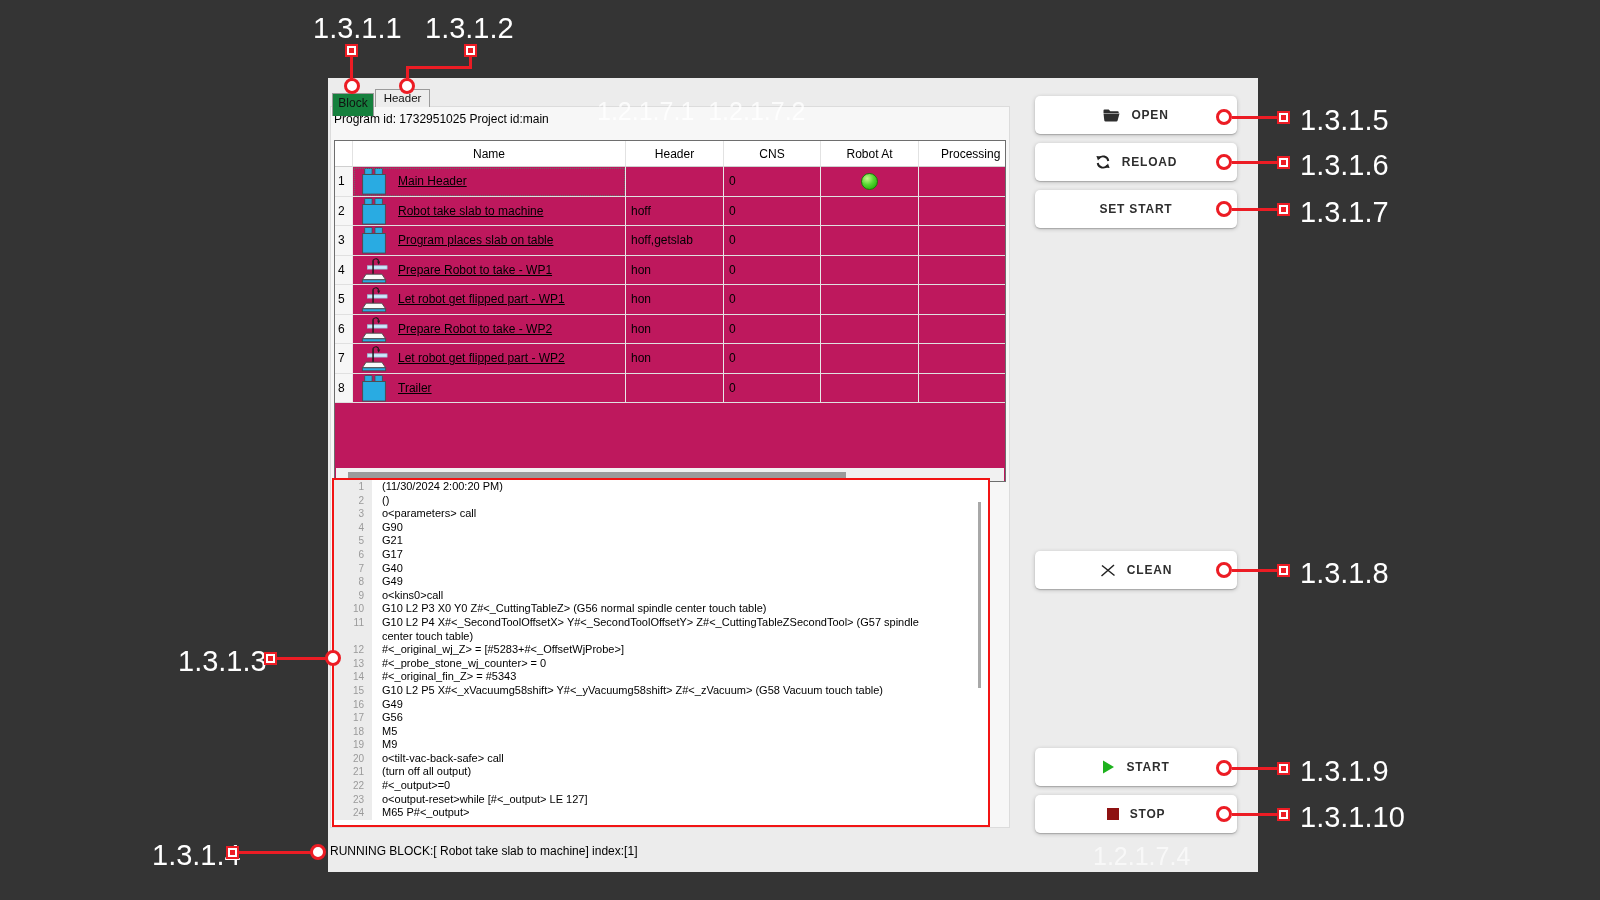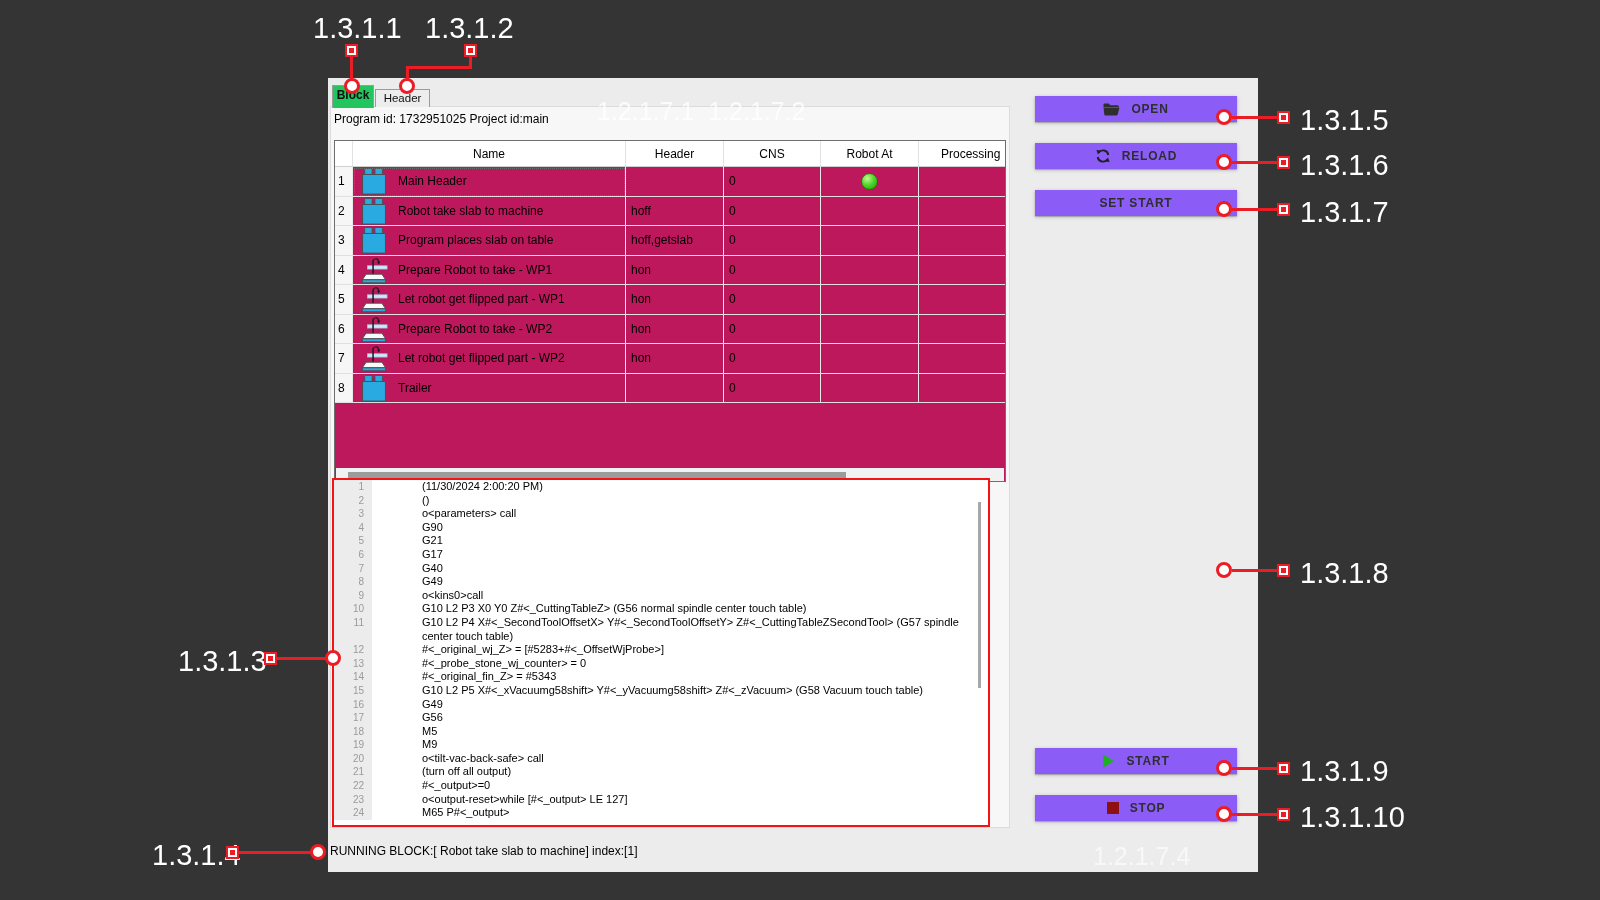--- a/index.html
+++ b/index.html
@@ -5,61 +5,61 @@
   html,body{margin:0;padding:0;background:#343434;width:1600px;height:900px;overflow:hidden;
     font-family:"Liberation Sans",sans-serif;}
   .stage{position:relative;width:1600px;height:900px;background:#343434;}
 
   
   .window{position:absolute;left:328px;top:78px;width:930px;height:794px;background:#ececec;}
   .tabpage{position:absolute;left:330px;top:106px;width:680px;height:722px;background:#f7f7f7;
     border:1px solid #dcdcdc;box-sizing:border-box;}
   .tab{position:absolute;box-sizing:border-box;border:1px solid #9b9b9b;border-bottom:none;
     font-size:12px;color:#111;display:flex;align-items:flex-start;justify-content:center;padding-top:2px;}
-  .tab-block{left:332px;top:85px;width:42px;height:23px;background:#22c55e;z-index:2;font-weight:bold;}
+  .tab-block{left:332px;top:93px;width:42px;height:23px;background:#15803d;z-index:2;}
   .tab-header{left:375px;top:89px;width:55px;height:18px;background:#ededed;font-size:11.5px;}
   .proginfo{position:absolute;left:334px;top:112px;font-size:12px;color:#000;}
 
   
   .btable{position:absolute;left:334px;top:140px;width:672px;height:342px;background:#be185d;
     border:1px solid #6e6e6e;box-sizing:border-box;overflow:hidden;}
   .thead{display:grid;grid-template-columns:18px 273px 98px 97px 98px 1fr;height:26px;}
   .th{font-size:12px;color:#000;display:flex;align-items:center;justify-content:center;
     border-right:1px solid #e2e2e2;border-bottom:1px solid #cfcfcf;background:#fff;white-space:nowrap;}
   .th:last-child{border-right:none;}
   .th-proc{justify-content:flex-start;padding-left:22px;overflow:hidden;}
   .tbody .trow{display:grid;grid-template-columns:18px 273px 98px 97px 98px 1fr;height:29.5px;}
   .trow>div{border-right:1px solid #e8e8e8;border-bottom:1px solid #e0e0e0;display:flex;
     align-items:center;font-size:12px;color:#000;box-sizing:border-box;overflow:hidden;white-space:nowrap;}
   .trow>div:last-child{border-right:none;}
   .c-num{justify-content:flex-start;padding-left:3px;background:#f6f6f6;font-size:12px;}
-  .c-name{padding-left:6px;gap:9px;}
+  .c-name{padding-left:6px;gap:9px;text-decoration:underline;}
   .c-header,.c-cns{padding-left:5px;}
   .c-start{justify-content:center;}
   .icon{display:inline-flex;width:30px;justify-content:center;flex:0 0 30px;}
   .trow.focused .c-name{outline:1px dotted #6a6a6a;outline-offset:-2px;}
   .greenball{width:15px;height:15px;border-radius:50%;border:1px solid #1a7a06;
     background:radial-gradient(circle at 35% 30%, #c8f98c, #55d631 45%, #2db510 78%, #1f9907);}
   .hscroll{position:absolute;left:1px;right:1px;bottom:0;height:13px;background:#f1f1f1;}
   .hthumb{position:absolute;left:12px;top:4px;width:498px;height:6px;background:#9b9b9b;}
 
   
   .codepanel{position:absolute;left:332px;top:478px;width:658px;height:349px;background:#fff;
     border:2px solid #f21414;box-sizing:border-box;overflow:hidden;}
   .cline{display:flex;line-height:13.6px;font-size:11px;}
   .ln{flex:0 0 30px;text-align:right;padding-right:8px;color:#9a9a9a;background:#ececec;font-size:10px;}
-  .ct{padding-left:10px;color:#000;max-width:560px;margin-left:40px;}
+  .ct{padding-left:10px;color:#000;max-width:560px;}
   .vthumb{position:absolute;right:7px;top:22px;width:3px;height:186px;background:#a8a8a8;}
 
   
   .status{position:absolute;left:330px;top:844px;font-size:12px;color:#000;}
 
   
-  .btn{position:absolute;left:1035px;width:202px;height:26px;background:#8b5cf6;border:none;
-    border-radius:0;box-shadow:0 1px 1px rgba(0,0,0,0.18),0 1px 4px rgba(0,0,0,0.22);
+  .btn{position:absolute;left:1035px;width:202px;height:38px;background:#ffffff;border:none;
+    border-radius:5px;box-shadow:0 1px 1px rgba(0,0,0,0.18),0 1px 4px rgba(0,0,0,0.22);
     display:flex;align-items:center;justify-content:center;gap:11px;font-size:12px;font-weight:bold;
     letter-spacing:0.8px;color:#2e2e2e;font-family:"Liberation Sans",sans-serif;cursor:pointer;}
   .bicon{display:inline-flex;align-items:center;}
 
   
   .clabel{position:absolute;font-size:29px;color:#fff;white-space:nowrap;}
   .sq{position:absolute;width:13px;height:13px;box-sizing:border-box;border:2px solid #ec1c24;
     background:#fff;display:flex;align-items:center;justify-content:center;z-index:6;}
   .sq::after{content:"";width:5px;height:5px;background:#ec1c24;}
   .circ{position:absolute;width:16px;height:16px;box-sizing:border-box;border:3px solid #ec1c24;
@@ -399,20 +399,28 @@
     <span class="bicon">
       <svg width="16" height="14" viewBox="0 0 16 14">
         <path d="M13.3,6 A5.4,5.4 0 0 0 3.6,3.6" stroke="#222" stroke-width="1.9" fill="none"></path>
         <path d="M2.7,8 A5.4,5.4 0 0 0 12.4,10.4" stroke="#222" stroke-width="1.9" fill="none"></path>
         <polygon points="1.4,1.0 6.0,1.6 3.0,5.4" fill="#222"></polygon>
         <polygon points="14.6,13.0 10.0,12.4 13.0,8.6" fill="#222"></polygon>
       </svg>
     </span>
       <span>RELOAD</span>
   </button>
+  <button class="btn" style="top:551px">
+    <span class="bicon">
+      <svg width="16" height="13" viewBox="0 0 16 13">
+          <path d="M2,1.5 L14.5,11.5 M14,1 L1.5,12" stroke="#222" stroke-width="1.5" fill="none"></path>
+        </svg>
+    </span>
+      <span>CLEAN</span>
+  </button>
   <button class="btn" style="top:748px">
     <span class="bicon">
       <svg width="13" height="14" viewBox="0 0 13 14">
           <path d="M1,0.5 L12,7 L1,13.5 Z" fill="#1db11d"></path>
         </svg>
     </span>
       <span>START</span>
   </button>
   <button class="btn" style="top:795px">
     <span class="bicon">

